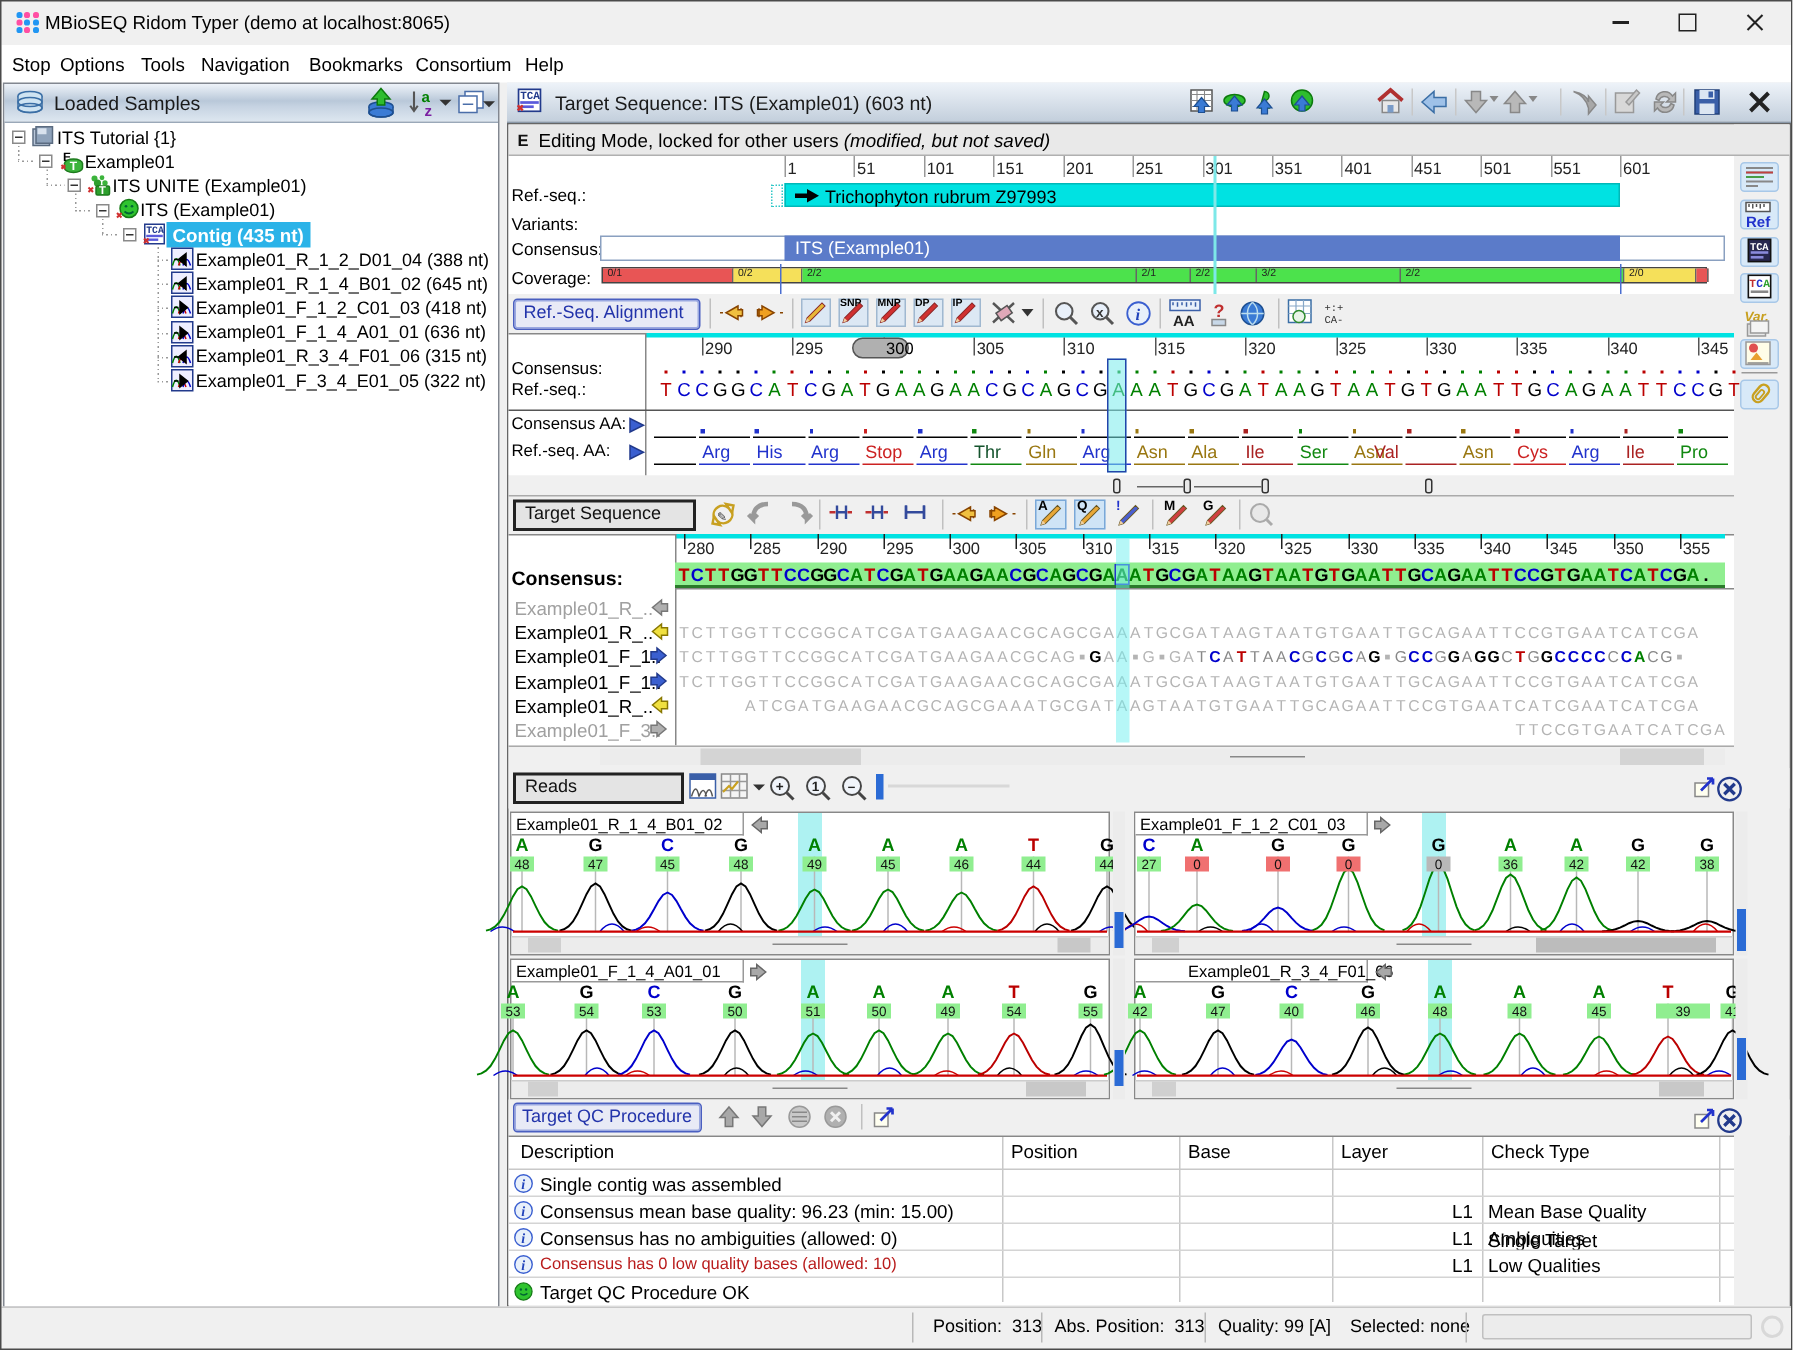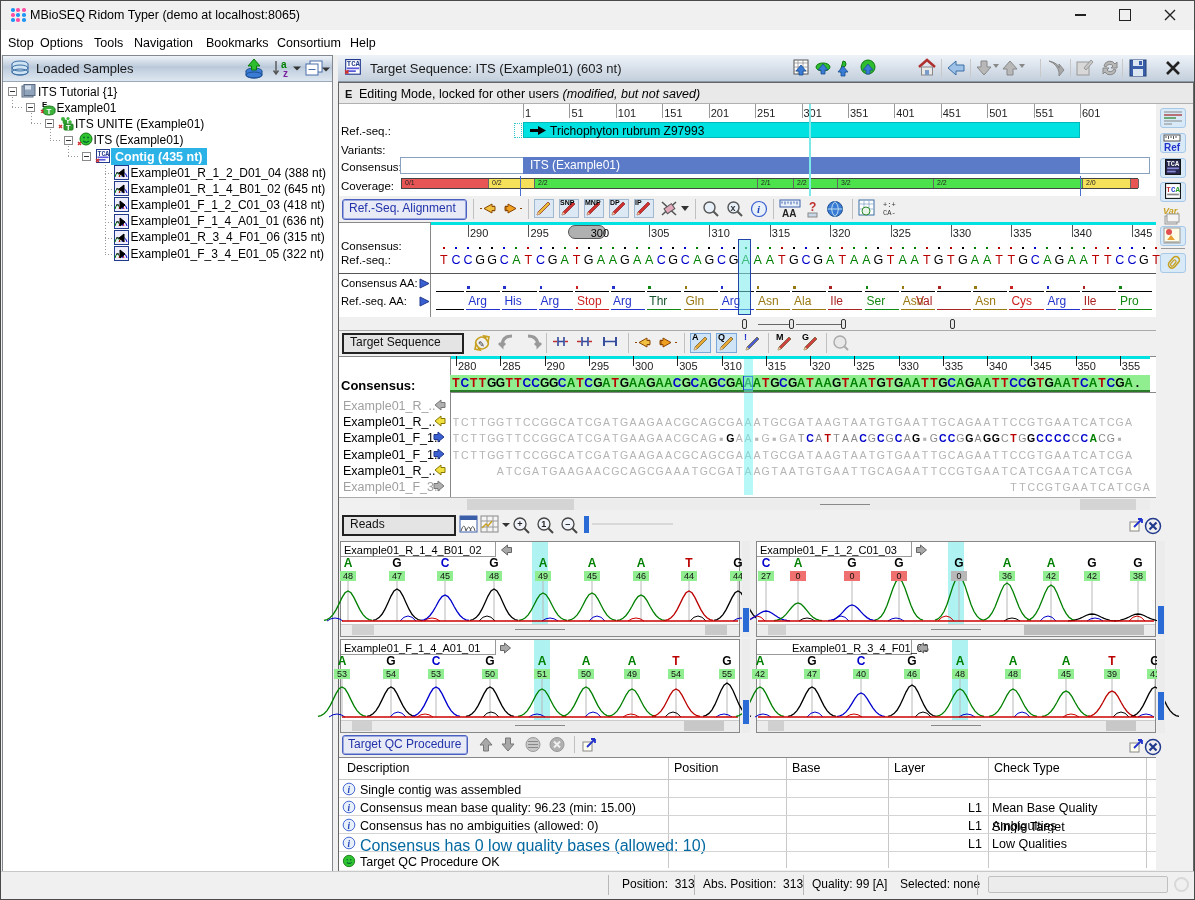--- a/index.html
+++ b/index.html
@@ -1419,21 +1419,21 @@
 <div style="position:absolute;left:853px;top:669px;width:16px;text-align:center;font-size:9px;color:#111;background:#90ee90;">40</div>
 <div style="position:absolute;left:902px;top:655px;width:20px;text-align:center;font-size:12px;font-weight:bold;color:#000000;">G</div>
 <div style="position:absolute;left:904px;top:669px;width:16px;text-align:center;font-size:9px;color:#111;background:#90ee90;">46</div>
 <div style="position:absolute;left:950px;top:655px;width:20px;text-align:center;font-size:12px;font-weight:bold;color:#008000;">A</div>
 <div style="position:absolute;left:952px;top:669px;width:16px;text-align:center;font-size:9px;color:#111;background:#90ee90;">48</div>
 <div style="position:absolute;left:1003px;top:655px;width:20px;text-align:center;font-size:12px;font-weight:bold;color:#008000;">A</div>
 <div style="position:absolute;left:1005px;top:669px;width:16px;text-align:center;font-size:9px;color:#111;background:#90ee90;">48</div>
 <div style="position:absolute;left:1056px;top:655px;width:20px;text-align:center;font-size:12px;font-weight:bold;color:#008000;">A</div>
 <div style="position:absolute;left:1058px;top:669px;width:16px;text-align:center;font-size:9px;color:#111;background:#90ee90;">45</div>
 <div style="position:absolute;left:1102px;top:655px;width:20px;text-align:center;font-size:12px;font-weight:bold;color:#bb0000;">T</div>
-<div style="position:absolute;left:1104px;top:669px;width:16px;text-align:center;font-size:9px;color:#111;background:#90ee90;">39</div>
+<div style="position:absolute;left:1104px;top:669px;width:36px;text-align:center;font-size:9px;color:#111;background:#90ee90;">39</div>
 <div style="position:absolute;left:1145px;top:655px;width:20px;text-align:center;font-size:12px;font-weight:bold;color:#000000;">G</div>
 <div style="position:absolute;left:1147px;top:669px;width:16px;text-align:center;font-size:9px;color:#111;background:#90ee90;">41</div>
 <div style="position:absolute;left:757px;top:720px;width:398px;height:12px;background:#ececec;border-top:1px solid #ccc;"></div>
 <div style="position:absolute;left:768px;top:721px;width:16px;height:10px;background:#d0d0d0;"></div>
 <div style="position:absolute;left:1106px;top:721px;width:30px;height:10px;background:#c8c8c8;"></div>
 <div style="position:absolute;left:931px;top:725px;width:50px;height:1px;background:#888;"></div>
 <div style="position:absolute;left:742px;top:541px;width:8px;height:96px;background:#ececec;"></div>
 <div style="position:absolute;left:743px;top:608px;width:6px;height:24px;background:#2b6bd5;"></div>
 <div style="position:absolute;left:1157px;top:541px;width:8px;height:96px;background:#ececec;"></div>
 <div style="position:absolute;left:1158px;top:606px;width:6px;height:28px;background:#2b6bd5;"></div>
@@ -1497,21 +1497,21 @@
 <text x="7" y="13.5" font-size="12" font-style="italic" font-weight="bold" fill="#2244bb" font-family="Liberation Serif">i</text>
 </svg>
 <div style="position:absolute;left:360px;top:819px;font-size:12.5px;color:#000;font-weight:normal;white-space:nowrap;">Consensus has no ambiguities (allowed: 0)</div>
 <div style="position:absolute;left:968px;top:819px;font-size:12.5px;color:#000;font-weight:normal;white-space:nowrap;">L1</div>
 <div style="position:absolute;left:992px;top:819px;font-size:12.5px;color:#000;font-weight:normal;white-space:nowrap;">Ambiguities</div>
 <div style="position:absolute;left:339px;top:833px;width:817px;height:1px;background:#d4d4d4;"></div>
 <svg style="left:342px;top:836px;" width="14" height="14" viewBox="0 0 18 18">
 <circle cx="9" cy="9" r="7.5" fill="#e8f0fa" stroke="#3a5fd0" stroke-width="1.2"></circle>
 <text x="7" y="13.5" font-size="12" font-style="italic" font-weight="bold" fill="#2244bb" font-family="Liberation Serif">i</text>
 </svg>
-<div style="position:absolute;left:360px;top:837px;font-size:16px;color:#0369a1;font-weight:normal;white-space:nowrap;">Consensus has 0 low quality bases (allowed: 10)</div>
+<div style="position:absolute;left:360px;top:837px;font-size:11px;color:#b91c1c;font-weight:normal;white-space:nowrap;">Consensus has 0 low quality bases (allowed: 10)</div>
 <div style="position:absolute;left:968px;top:837px;font-size:12.5px;color:#000;font-weight:normal;white-space:nowrap;">L1</div>
 <div style="position:absolute;left:992px;top:837px;font-size:12.5px;color:#000;font-weight:normal;white-space:nowrap;">Low Qualities</div>
 <div style="position:absolute;left:339px;top:851px;width:817px;height:1px;background:#d4d4d4;"></div>
 <svg style="left:342px;top:854px;" width="14" height="14" viewBox="0 0 16 15">
 <circle cx="8" cy="7.5" r="6.5" fill="#2fc42f" stroke="#157a15"></circle>
 <circle cx="6" cy="6" r="0.9" fill="#063"></circle>
     <circle cx="10" cy="6" r="0.9" fill="#063"></circle>
 <path d="M5.5 9 q2.6 2.4 5.5 0" stroke="#063" fill="none" stroke-width="1.2"></path>
 </svg>
 <div style="position:absolute;left:360px;top:855px;font-size:12.5px;color:#000;font-weight:normal;white-space:nowrap;">Target QC Procedure OK</div>

